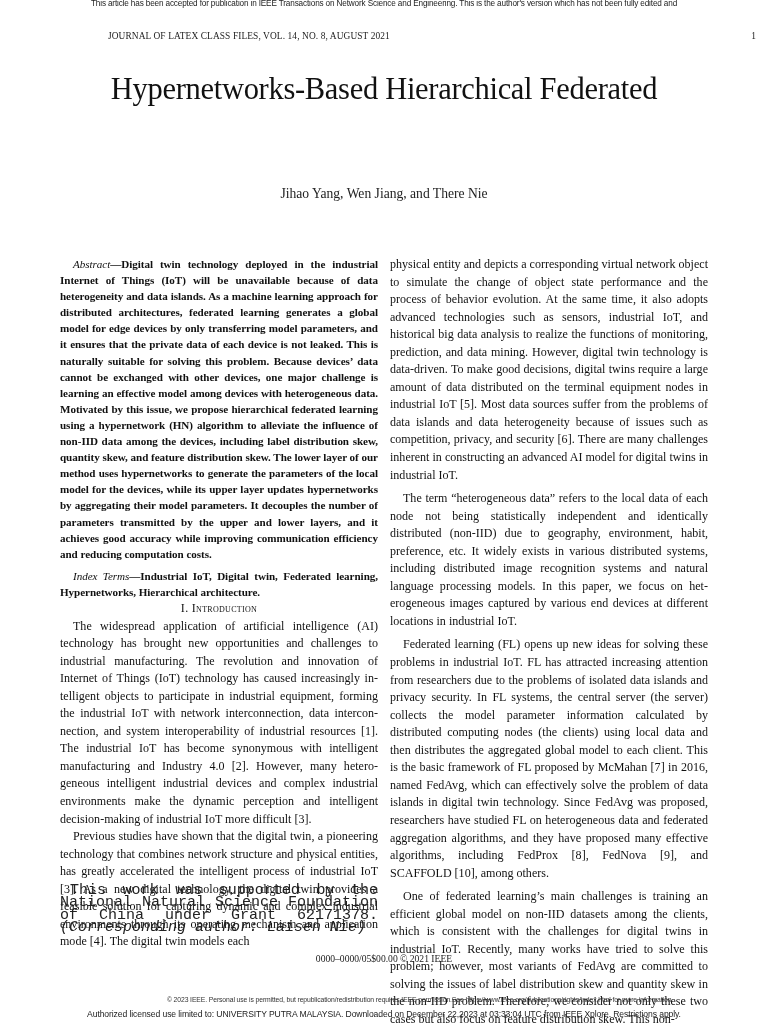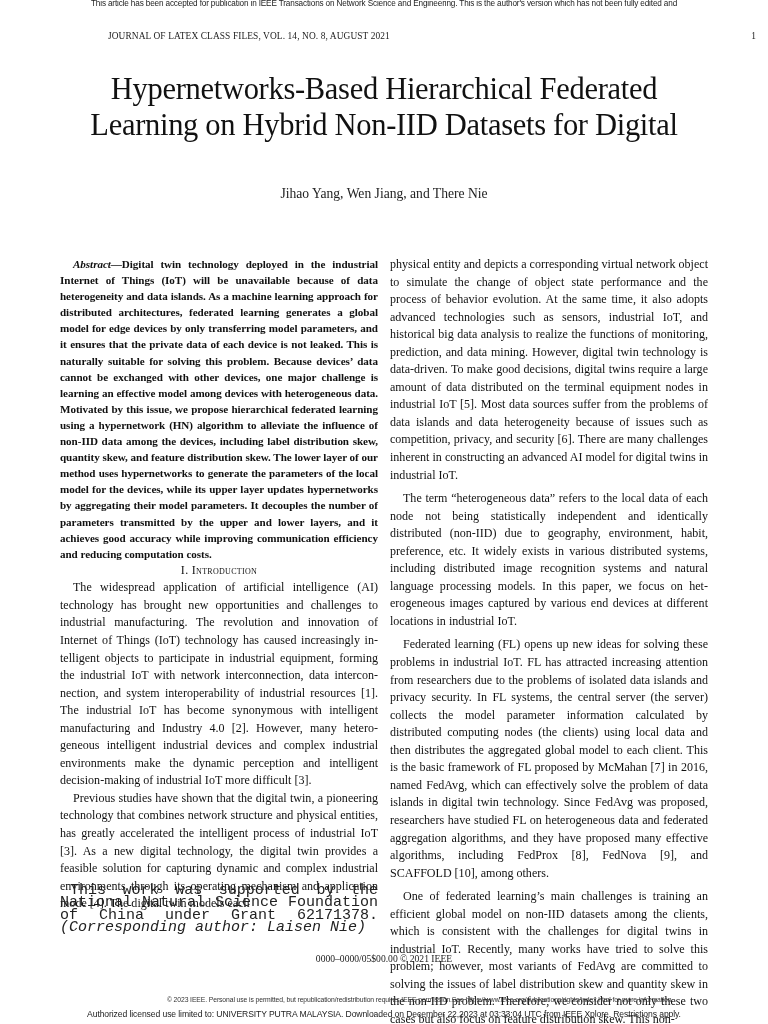--- a/index.html
+++ b/index.html
@@ -11,21 +11,21 @@
   .title { position:absolute; top:71px; left:0; width:768px; text-align:center; font-family:"Liberation Serif", serif;
     font-size:30.5px; line-height:36px; color:#111; letter-spacing:-0.3px; }
   .authors { position:absolute; top:186px; left:0; width:768px; text-align:center; font-family:"Liberation Serif", serif;
     font-size:13.6px; color:#222; }
   .col { position:absolute; top:256px; width:318px; font-family:"Liberation Serif", serif; font-size:12.05px;
     line-height:17.55px; color:#111; text-align:justify; hyphens:manual; }
   .col.left { left:60px; }
   .col.right { left:390px; }
   .col p { margin:0; text-indent:13px; }
   .abstract { font-weight:bold; font-size:11.1px; line-height:16.1px; letter-spacing:-0.05px; }
-  .abstract .lbl { font-style:italic; font-weight:bold; }
+  .abstract .lbl { font-style:italic; font-weight:normal; }
   .indexterms { margin-top:6px !important; }
   .section-head { text-align:center; margin:13px 0 5px 0; font-size:12px; letter-spacing:0.3px; text-indent:0 !important; }
   .section-head .sc { font-variant:small-caps; }
   .para-gap { margin-top:6px !important; }
   .footnotes { position:absolute; top:885px; left:60px; width:318px; font-family:Liberation Mono, monospace;
     font-size:15px; line-height:12.3px; color:#222; text-align:justify; }
   .footnotes p { margin:0; text-indent:10px; }
   .footnotes i { font-style:italic; }
   .copyright { position:absolute; top:953px; left:0; width:768px; text-align:center; font-family:"Liberation Serif", serif;
     font-size:9.6px; color:#222; }
@@ -41,27 +41,27 @@
   <div>This article has been accepted for publication in IEEE Transactions on Network Science and Engineering. This is the author's version which has not been fully edited and</div>
 </div>
 
 <div class="running">
   <span>JOURNAL OF LATEX CLASS FILES, VOL. 14, NO. 8, AUGUST 2021</span>
   <span>1</span>
 </div>
 
 <div class="title">
   <div>Hypernetworks-Based Hierarchical Federated</div>
-  <div>Learning on Hybrid Non-IID Datasets for Digital</div>
 </div>
 
 <div class="authors">Jihao Yang, Wen Jiang, and There Nie</div>
 
 <div class="col left">
   <p class="abstract"><span class="lbl">Abstract</span><span>—Digital twin technology deployed in the industrial Internet of Things (IoT) will be unavailable because of data heterogeneity and data islands. As a machine learning approach for distributed architectures, federated learning generates a global model for edge devices by only transferring model pa­rameters, and it ensures that the private data of each device is not leaked. This is naturally suitable for solving this problem. Because devices’ data cannot be exchanged with other devices, one major challenge is learning an effective model among devices with heterogeneous data. Motivated by this issue, we propose hierarchical federated learning using a hypernetwork (HN) algorithm to alleviate the influence of non-IID data among the devices, including label distribution skew, quantity skew, and feature distribution skew. The lower layer of our method uses hypernetworks to generate the parameters of the local model for the devices, while its upper layer updates hypernetworks by aggregating their model parameters. It decouples the number of parameters transmitted by the upper and lower layers, and it achieves good accuracy while improving communication efficiency and reducing computation costs.</span></p>
+  <p class="abstract indexterms"><span class="lbl">Index Terms</span><span>—Industrial IoT, Digital twin, Federated learning, Hypernetworks, Hierarchical architecture.</span></p>
   <p class="section-head"><span>I. </span><span class="sc">Introduction</span></p>
   <p>The widespread application of artificial intelligence (AI) technology has brought new opportunities and challenges to industrial manufacturing. The revolution and innovation of Internet of Things (IoT) technology has caused increasingly in­telligent objects to participate in industrial equipment, forming the industrial IoT with network interconnection, data intercon­nection, and system interoperability of industrial resources [1]. The industrial IoT has become synonymous with intelligent manufacturing and Industry 4.0 [2]. However, many hetero­geneous intelligent industrial devices and complex industrial environments make the dynamic perception and intelligent decision-making of industrial IoT more difficult [3].</p>
   <p>Previous studies have shown that the digital twin, a pioneer­ing technology that combines network structure and physical entities, has greatly accelerated the intelligent process of industrial IoT [3]. As a new digital technology, the digital twin provides a feasible solution for capturing dynamic and complex industrial environments through its operating mecha­nism and application mode [4]. The digital twin models each</p>
 </div>
 
 <div class="col right">
   <p style="text-indent:0">physical entity and depicts a corresponding virtual network object to simulate the change of object state performance and the process of behavior evolution. At the same time, it also adopts advanced technologies such as sensors, industrial IoT, and historical big data analysis to realize the functions of monitoring, prediction, and data mining. However, digital twin technology is data-driven. To make good decisions, digital twins require a large amount of data distributed on the terminal equipment nodes in industrial IoT [5]. Most data sources suffer from the problems of data islands and data heterogeneity because of issues such as competition, privacy, and security [6]. There are many challenges inherent in constructing an advanced AI model for digital twins in industrial IoT.</p>
   <p class="para-gap">The term “heterogeneous data” refers to the local data of each node not being statistically independent and identically distributed (non-IID) due to geography, environment, habit, preference, etc. It widely exists in various distributed systems, including distributed image recognition systems and natural language processing models. In this paper, we focus on het­erogeneous images captured by various end devices at different locations in industrial IoT.</p>
   <p class="para-gap">Federated learning (FL) opens up new ideas for solving these problems in industrial IoT. FL has attracted increasing attention from researchers due to the problems of isolated data islands and privacy security. In FL systems, the central server (the server) collects the model parameter information calculated by distributed computing nodes (the clients) using local data and then distributes the aggregated global model to each client. This is the basic framework of FL proposed by McMahan [7] in 2016, named FedAvg, which can effectively solve the problem of data islands in digital twin technology. Since FedAvg was proposed, researchers have studied FL on heterogeneous data and federated aggregation algorithms, and they have proposed many effective algorithms, including FedProx [8], FedNova [9], and SCAFFOLD [10], among others.</p>
   <p class="para-gap">One of federated learning’s main challenges is training an efficient global model on non-IID datasets among the clients, which is consistent with the challenges for digital twins in industrial IoT. Recently, many works have tried to solve this problem; however, most variants of FedAvg are committed to solving the issues of label distribution skew and quantity skew in the non-IID problem. Therefore, we consider not only these two cases but also focus on feature distribution skew. This non-</p>

